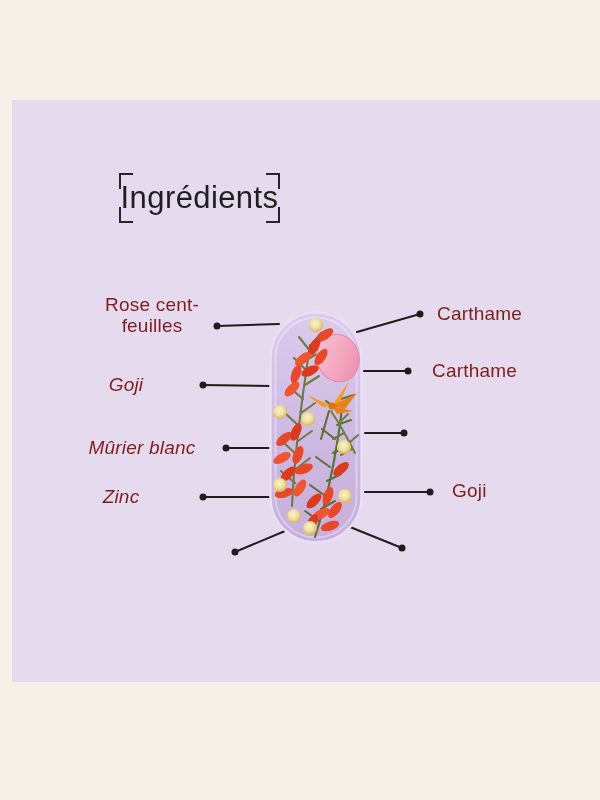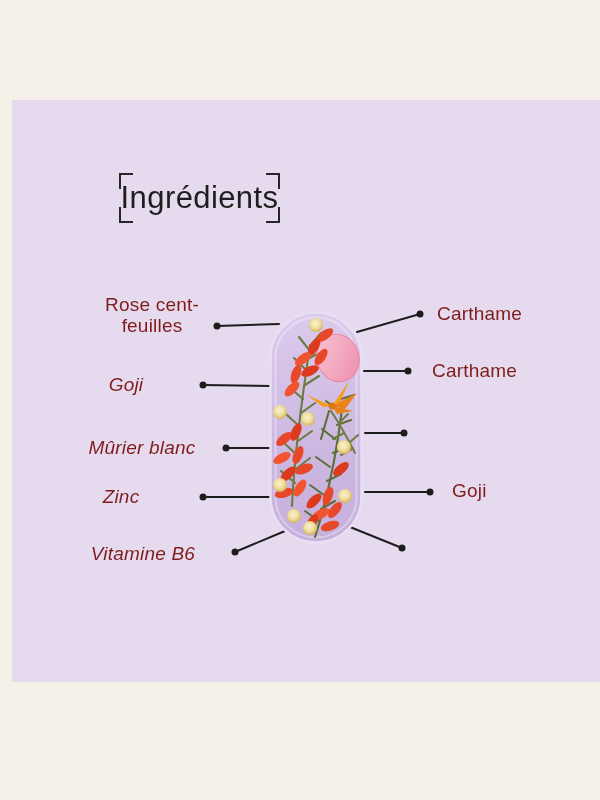--- a/index.html
+++ b/index.html
@@ -194,18 +194,17 @@
         <circle cx="25" cy="205" r="7" fill="url(#pearlGrad)"></circle>
         <circle cx="41" cy="217" r="7" fill="url(#pearlGrad)"></circle>
       </g>
     </svg>
   </div>
 
   <div class="label l-center" id="lab-rose">Rose cent-feuilles</div>
   <div class="label l-right" id="lab-goji">Goji</div>
   <div class="label l-right" id="lab-murier">Mûrier blanc</div>
   <div class="label l-right" id="lab-zinc">Zinc</div>
-  <div class="label l-right" id="lab-vitb6">Vitamine B6</div>
   <div class="label l-left" id="lab-cuscute">Carthame</div>
   <div class="label l-left" id="lab-carthame">Carthame</div>
   <div class="label l-left" id="lab-iode">Goji</div>
 
 </div>
 
 </body></html>

